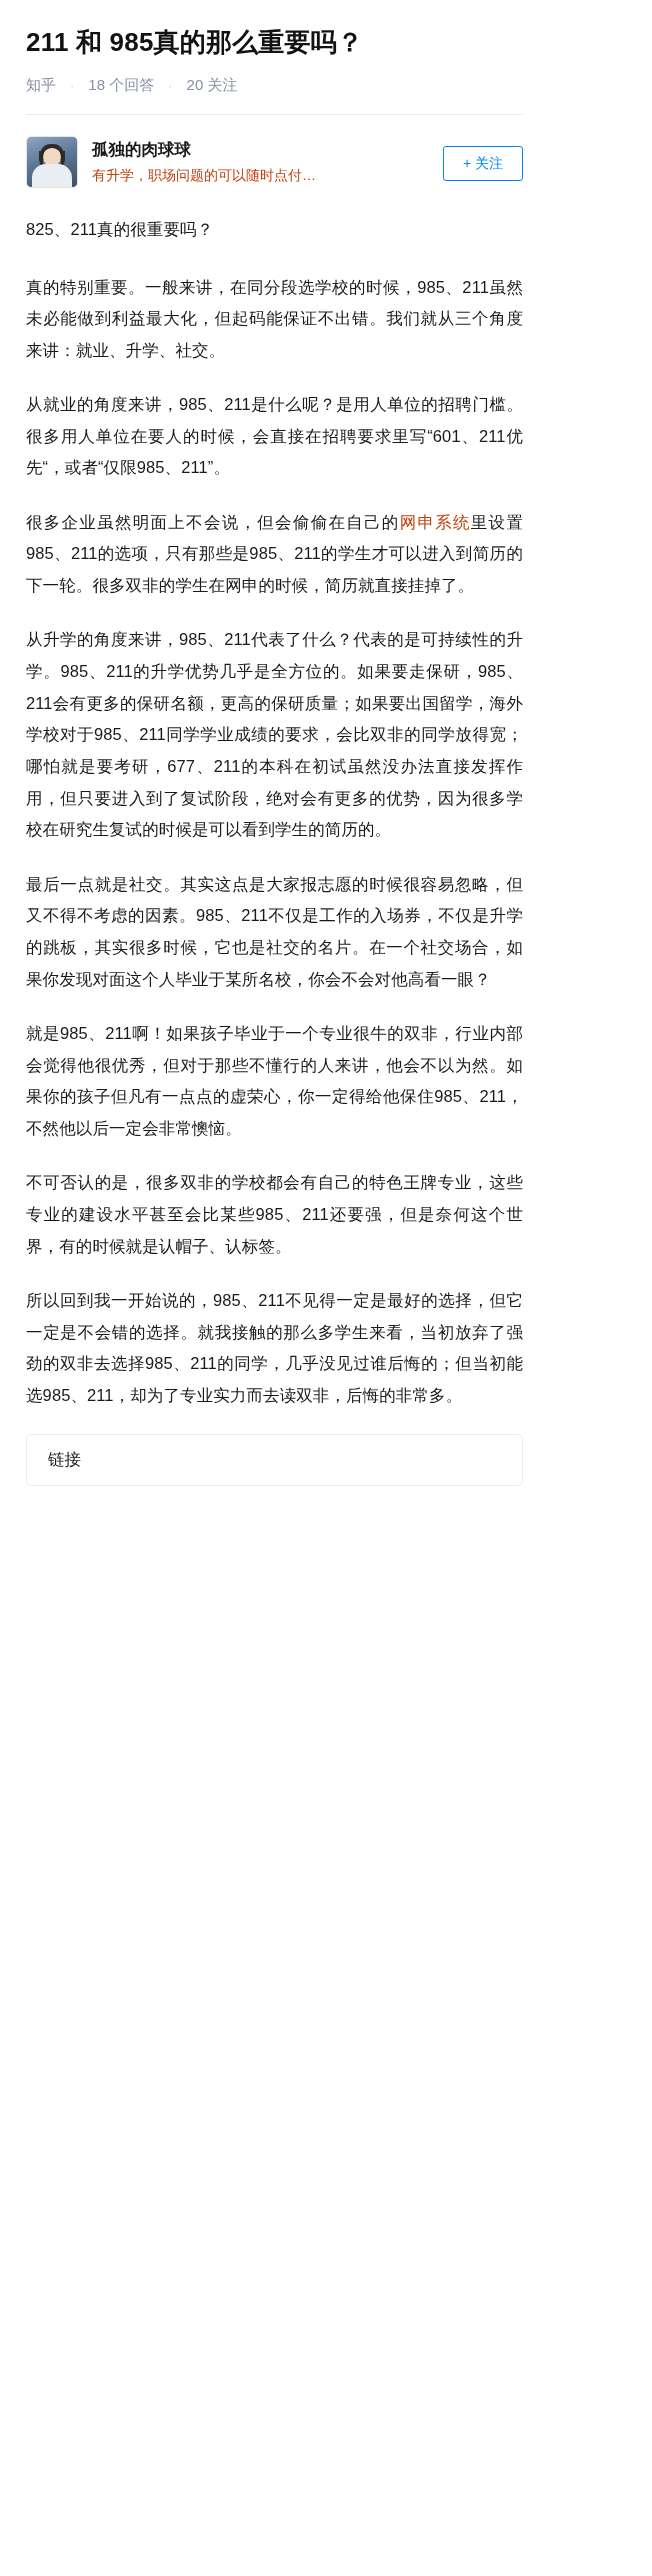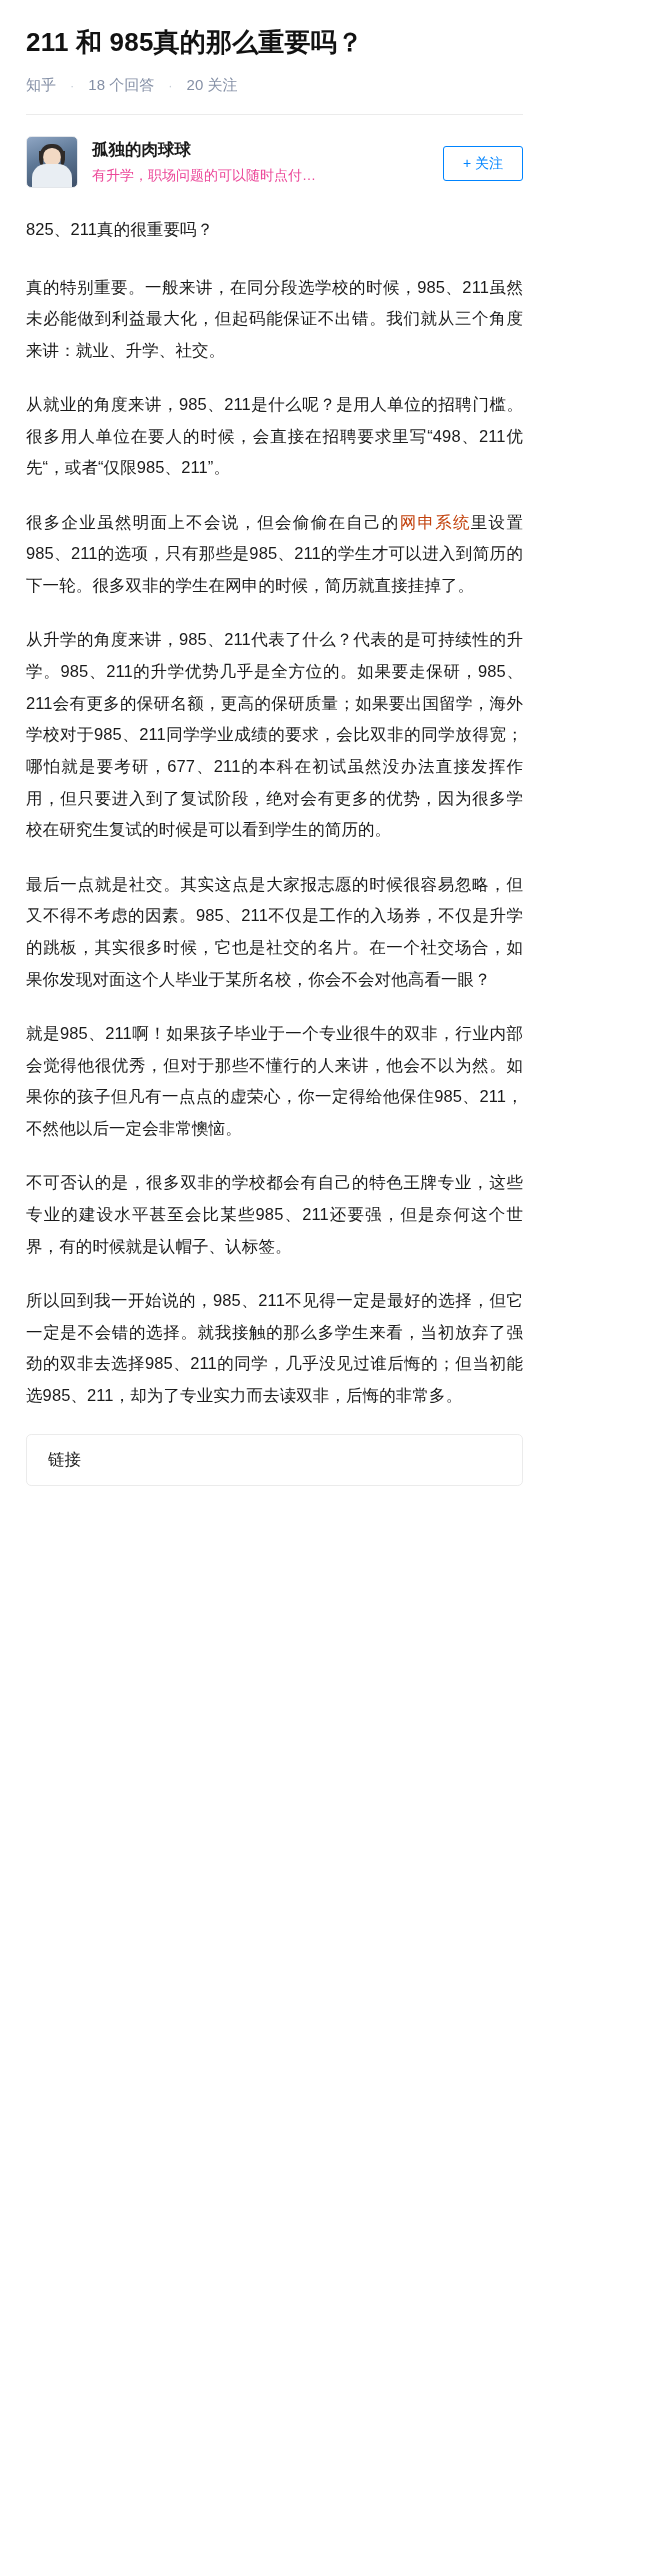--- a/index.html
+++ b/index.html
@@ -121,21 +121,21 @@
   }
   .author-name {
     font-size: 16.5px;
     font-weight: bold;
     color: #1a1a1a;
     line-height: 1.3;
   }
   .author-bio {
     margin-top: 7px;
     font-size: 14px;
-    color: #ec4899;
+    color: #c2410c;
     white-space: nowrap;
     overflow: hidden;
     text-overflow: ellipsis;
     max-width: 287px;
   }
   .follow-btn {
     flex: 0 0 auto;
     margin-top: 3.5px;
     border: 0.9px solid #0084ff;
     color: #0084ff;
@@ -208,21 +208,21 @@
     <div class="author-info">
       <div class="author-name">孤独的肉球球</div>
       <div class="author-bio">有升学，职场问题的可以随时点付…</div>
     </div>
     <button class="follow-btn">+ 关注</button>
   </div>
 
   <div class="content">
     <p class="first">825、211真的很重要吗？</p>
     <p>真的特别重要。一般来讲，在同分段选学校的时候，985、211虽然未必能做到利益最大化，但起码能保证不出错。我们就从三个角度来讲：就业、升学、社交。</p>
-    <p>从就业的角度来讲，985、211是什么呢？是用人单位的招聘门槛。很多用人单位在要人的时候，会直接在招聘要求里写“498、211优先“，或者“仅限985、211”。</p>
+    <p>从就业的角度来讲，985、211是什么呢？是用人单位的招聘门槛。很多用人单位在要人的时候，会直接在招聘要求里写“601、211优先“，或者“仅限985、211”。</p>
     <p><span>很多企业虽然明面上不会说，但会偷偷在自己的</span><a class="inline-link" href="#">网申系统</a><span>里设置985、211的选项，只有那些是985、211的学生才可以进入到简历的下一轮。很多双非的学生在网申的时候，简历就直接挂掉了。</span></p>
     <p>从升学的角度来讲，985、211代表了什么？代表的是可持续性的升学。985、211的升学优势几乎是全方位的。如果要走保研，985、211会有更多的保研名额，更高的保研质量；如果要出国留学，海外学校对于985、211同学学业成绩的要求，会比双非的同学放得宽；哪怕就是要考研，677、211的本科在初试虽然没办法直接发挥作用，但只要进入到了复试阶段，绝对会有更多的优势，因为很多学校在研究生复试的时候是可以看到学生的简历的。</p>
     <p>最后一点就是社交。其实这点是大家报志愿的时候很容易忽略，但又不得不考虑的因素。985、211不仅是工作的入场券，不仅是升学的跳板，其实很多时候，它也是社交的名片。在一个社交场合，如果你发现对面这个人毕业于某所名校，你会不会对他高看一眼？</p>
     <p>就是985、211啊！如果孩子毕业于一个专业很牛的双非，行业内部会觉得他很优秀，但对于那些不懂行的人来讲，他会不以为然。如果你的孩子但凡有一点点的虚荣心，你一定得给他保住985、211，不然他以后一定会非常懊恼。</p>
     <p>不可否认的是，很多双非的学校都会有自己的特色王牌专业，这些专业的建设水平甚至会比某些985、211还要强，但是奈何这个世界，有的时候就是认帽子、认标签。</p>
     <p>所以回到我一开始说的，985、211不见得一定是最好的选择，但它一定是不会错的选择。就我接触的那么多学生来看，当初放弃了强劲的双非去选择985、211的同学，几乎没见过谁后悔的；但当初能选985、211，却为了专业实力而去读双非，后悔的非常多。</p>
   </div>
 
   <div class="link-card">
     <span>链接</span>

